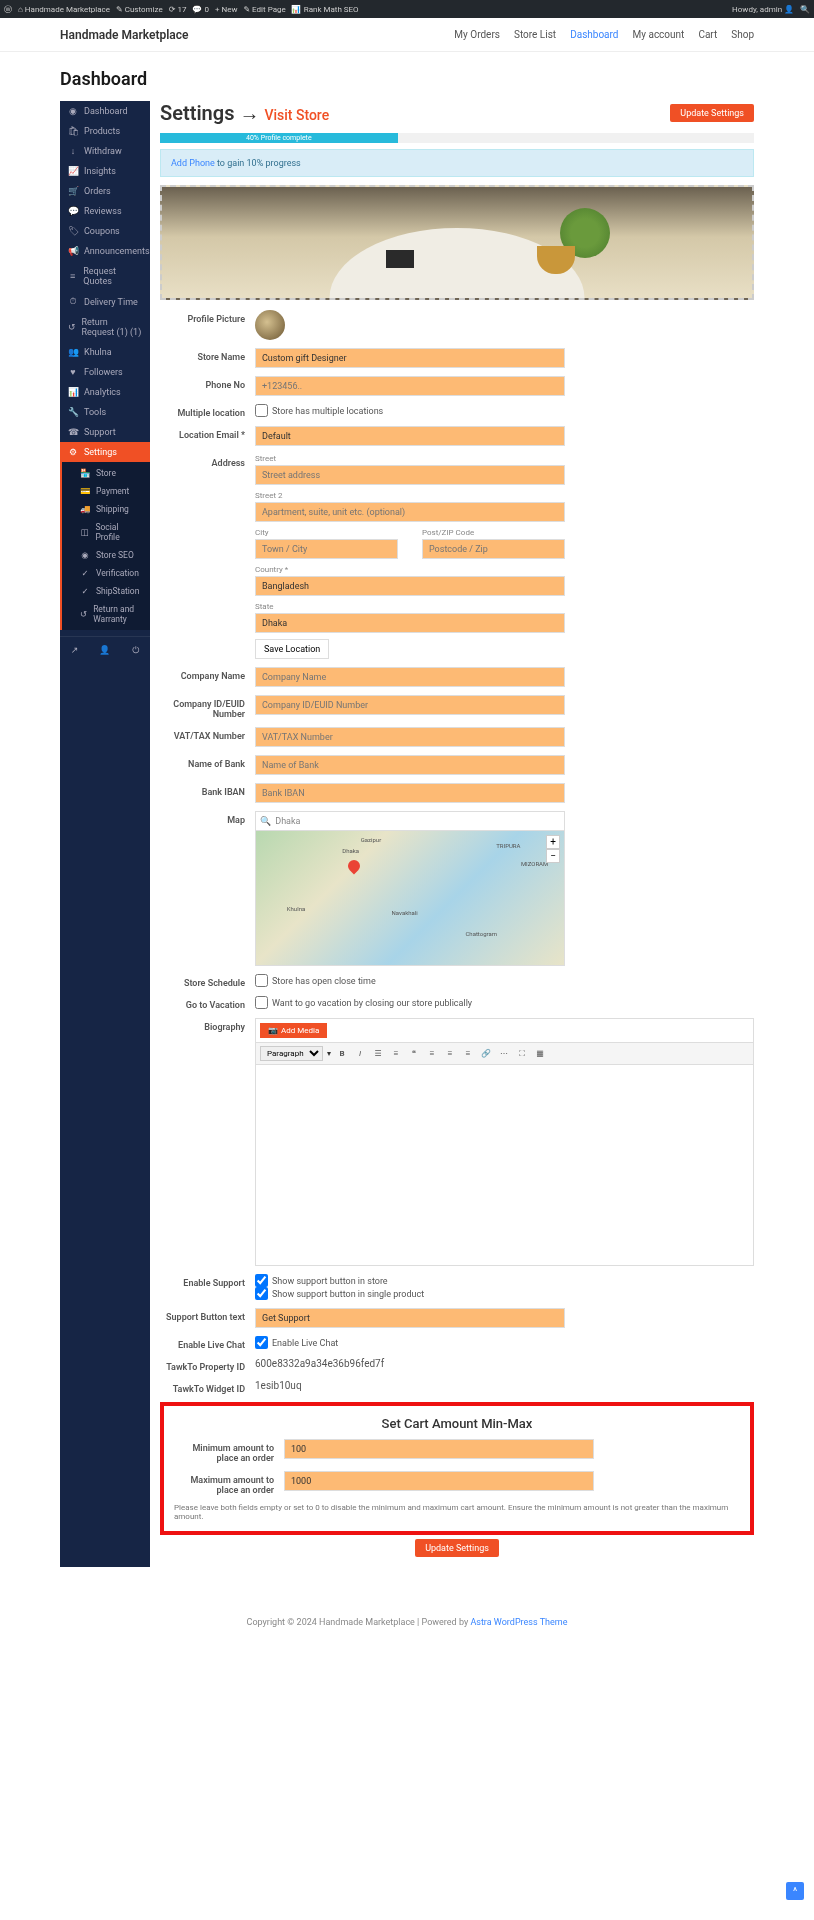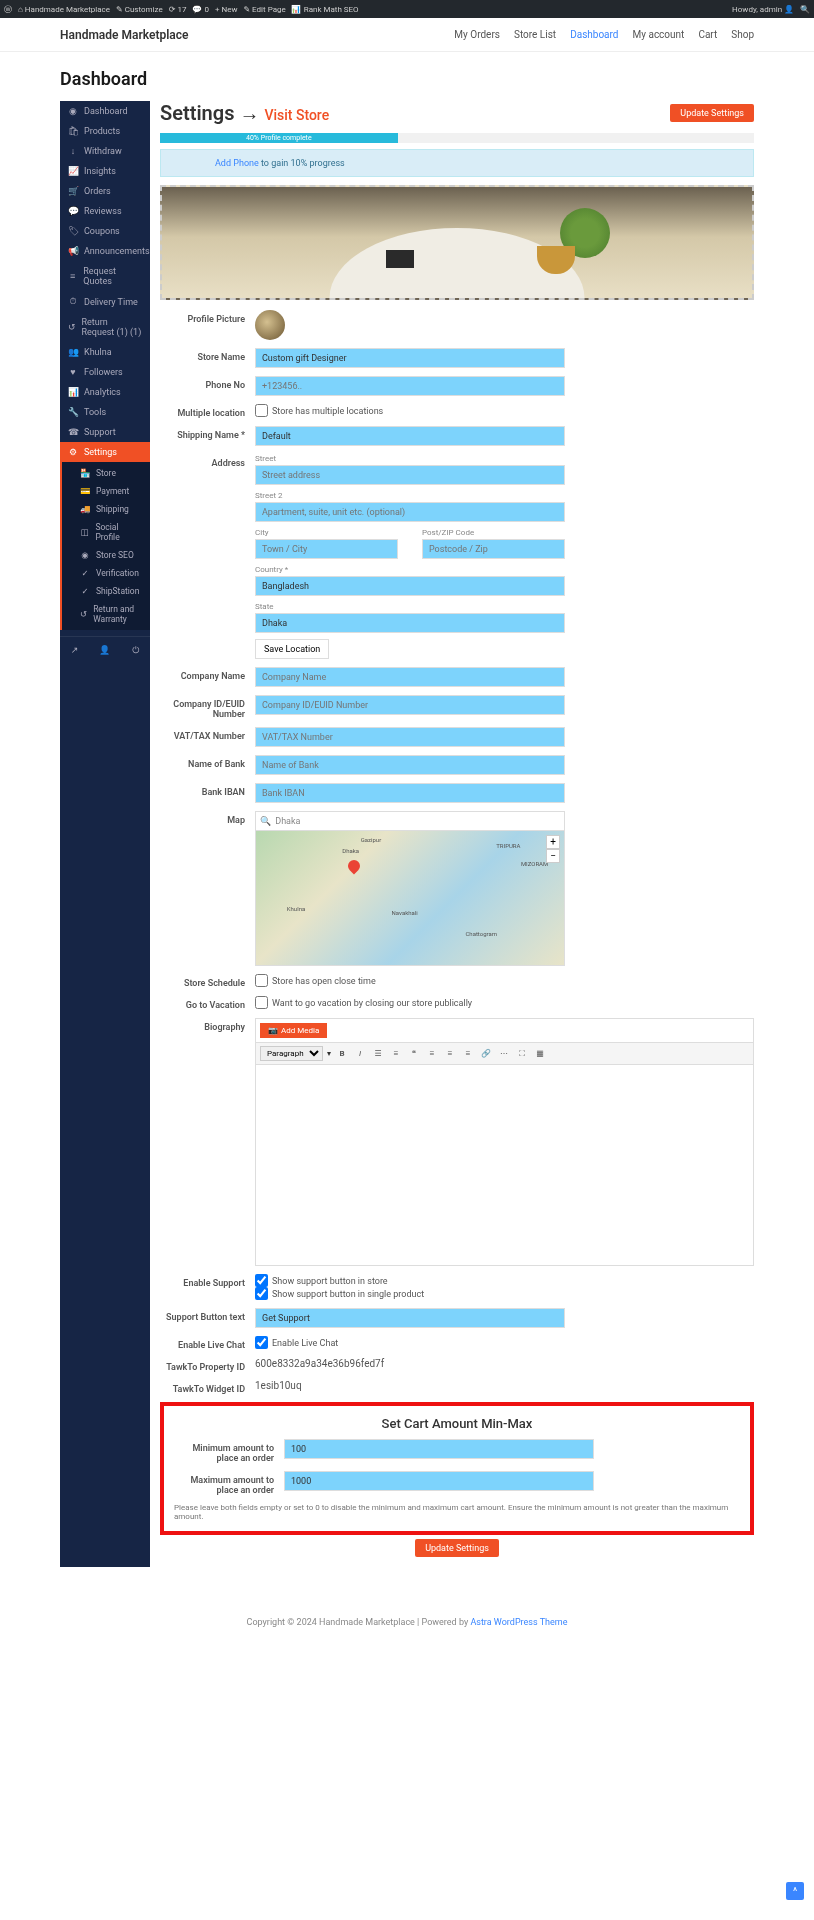--- a/index.html
+++ b/index.html
@@ -34,35 +34,35 @@
 
 .main { flex: 1; background: #fff; }
 .main-header { display: flex; justify-content: space-between; align-items: center; margin-bottom: 8px; }
 .main-header h2 { font-size: 20px; font-weight: 600; }
 .arrow { color: #333; }
 .visit-store { color: #f05025; font-size: 14px; font-weight: 500; }
 .btn-update { background: #f05025; color: #fff; border: none; padding: 4px 10px; font-size: 9px; border-radius: 2px; cursor: pointer; }
 .progress-strip { height: 10px; background: #f1f1f1; margin-bottom: 6px; position: relative; }
 .progress-fill { height: 100%; background: #27badb; width: 40%; display: flex; align-items: center; justify-content: center; font-size: 7px; color: #fff; }
 .info-box { background: #d9edf7; border: 1px solid #bce8f1; color: #31708f; padding: 8px 10px; font-size: 9px; margin-bottom: 8px; }
-.info-box a { color: #3a86ff; text-decoration: none; margin-left: 44px; }
+.info-box a { color: #3a86ff; text-decoration: none; }
 
 
 .banner { height: 115px; border: 2px dashed #ccc; background: linear-gradient(180deg, #6b6150 0%, #d4c8a8 45%, #e8dfc5 100%); position: relative; overflow: hidden; }
 .banner-table { position: absolute; bottom: 0; left: 50%; transform: translateX(-50%); width: 255px; height: 70px; background: #f0ede4; border-radius: 50% 50% 0 0 / 100% 100% 0 0; }
 .banner-cup { position: absolute; right: 30%; bottom: 24px; width: 38px; height: 28px; background: #c9973a; border-radius: 0 0 18px 18px; }
 .banner-plant { position: absolute; right: 24%; bottom: 40px; width: 50px; height: 50px; background: radial-gradient(circle, #6a9a3c 40%, #4a7a2c 100%); border-radius: 50%; }
 .banner-box { position: absolute; left: 38%; bottom: 30px; width: 28px; height: 18px; background: #2a2a2a; }
 
 
 .form { padding: 10px 0; }
 .form-row { display: flex; margin-bottom: 8px; align-items: flex-start; }
 .form-label { width: 95px; text-align: right; padding-right: 10px; font-size: 9px; font-weight: 600; color: #555; padding-top: 4px; }
 .form-field { flex: 1; max-width: 310px; }
-.input, .select { width: 100%; border: 1px solid #ddd; padding: 4px 6px; font-size: 9px; color: #333; background: #7dd3fc; }
+.input, .select { width: 100%; border: 1px solid #ddd; padding: 4px 6px; font-size: 9px; color: #333; background: #fdba74; }
 .help-label { font-size: 8px; color: #888; margin-bottom: 2px; display: block; }
 .two-col { display: flex; gap: 24px; }
 .two-col > div { flex: 1; }
 .avatar { width: 30px; height: 30px; border-radius: 50%; background: radial-gradient(circle at 40% 40%, #d4c090, #6b5530); }
 .save-loc-btn { border: 1px solid #ddd; background: #fff; padding: 4px 8px; font-size: 9px; cursor: pointer; margin-top: 6px; }
 .checkbox-row { display: flex; align-items: center; gap: 4px; font-size: 9px; color: #555; }
 
 
 .map-box { border: 1px solid #ddd; }
 .map-search { padding: 4px; border-bottom: 1px solid #ddd; display: flex; align-items: center; gap: 4px; font-size: 9px; color: #888; }
@@ -285,21 +285,21 @@
 
         <div class="form-row">
           <div class="form-label">Multiple location</div>
           <div class="form-field checkbox-row">
             <input type="checkbox" style="">
             <span>Store has multiple locations</span>
           </div>
         </div>
 
         <div class="form-row">
-          <div class="form-label">Shipping Name *</div>
+          <div class="form-label">Location Email *</div>
           <div class="form-field"><input class="input" value="Default" style=""></div>
         </div>
 
         <div class="form-row">
           <div class="form-label">Address</div>
           <div class="form-field">
             <span class="help-label">Street</span>
             <input class="input" placeholder="Street address" style="">
             <div style="height:6px"></div>
             <span class="help-label">Street 2</span>

